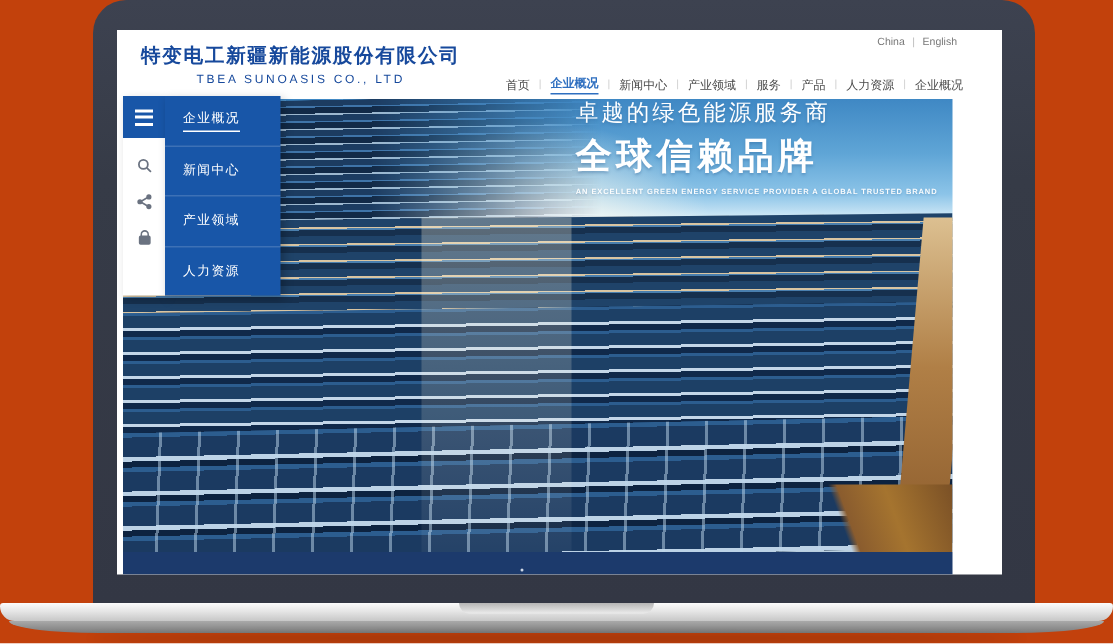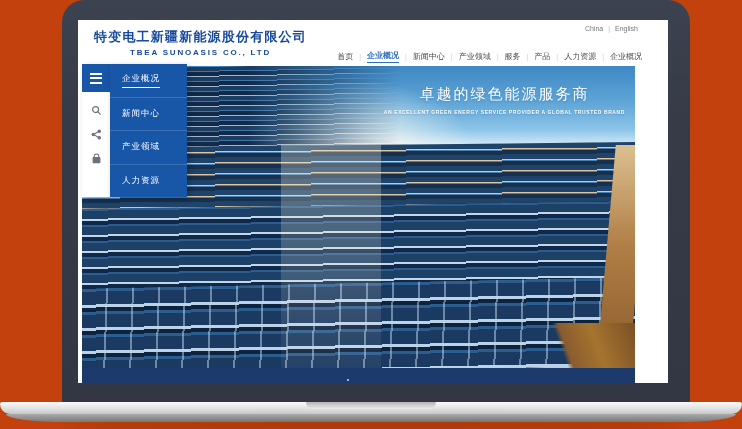--- a/index.html
+++ b/index.html
@@ -24,21 +24,21 @@
   .base-shadow { position:absolute; left:60px; top:423px; width:622px; height:5px;
                  background:rgba(0,0,0,0.20); filter:blur(3px); border-radius:50%; }
 
   
   .lang { position:absolute; top:5px; right:30px; display:flex; gap:5px;
           font-size:7px; color:#777; align-items:center; }
   .lang .sep { color:#bbb; }
   .lang span { cursor:pointer; }
   .logo { position:absolute; left:16px; top:8px; color:#17499c; text-align:center; }
   .logo-zh { font-size:13px; font-weight:bold; letter-spacing:1.2px; }
-  .logo-en { font-size:8px; font-weight:bold; letter-spacing:1.8px; margin-top:2px; }
+  .logo-en { font-size:8px; font-weight:normal; letter-spacing:1.8px; margin-top:2px; }
   .top-nav { position:absolute; top:30px; right:26px; display:flex; align-items:center;
              gap:6px; font-size:8px; color:#4a4a4a; }
   .nav-sep { color:#cfcfcf; font-size:7px; }
   .nav-item { cursor:pointer; padding-bottom:1px; white-space:nowrap; }
   .nav-item.active { color:#2e6fc0; font-weight:bold; border-bottom:1px solid #2e6fc0; }
 
   
   .hero { position:absolute; left:4px; top:46px; width:553px; height:302px; overflow:hidden;
           background:linear-gradient(180deg,#3f88c4 0%,#5fa5d6 12%,#8cc4e8 21%,
                      #cfe8f6 26%,#eef6fb 29%,#d9e6ef 31%,#c7d8e6 33%,#b9cede 35%); }
@@ -67,21 +67,21 @@
         transform:skewY(-1.2deg); }
   .glare { position:absolute; left:36%; top:26%; width:18%; height:74%;
            background:linear-gradient(180deg,rgba(255,246,222,0.55),rgba(255,255,255,0.08));
            opacity:0.55; }
   .dirt-path { position:absolute; right:-4px; top:26%; width:6%; height:74%;
                background:linear-gradient(180deg,#dcc091 0%,#b07f46 45%,#8a5a2b 100%);
                transform:skewX(-5deg); }
   .dirt-corner { position:absolute; right:0; bottom:0; width:23%; height:15%;
                  background:linear-gradient(70deg,rgba(122,80,38,0) 42%,#8a5c2e 46%,
                             #a5742f 68%,#7a5026 100%); }
-  .hero-text { position:absolute; right:10px; top:19px; text-align:center; color:#fff;
+  .hero-text { position:absolute; right:10px; top:0; text-align:left; color:#fff;
                text-shadow:0 1px 2px rgba(40,90,140,0.35); }
   .hero-tagline { font-size:15px; letter-spacing:2px; font-weight:500; }
   .hero-title { font-size:24px; font-weight:bold; letter-spacing:3px; margin-top:3px; }
   .hero-sub { font-size:5px; letter-spacing:0.6px; margin-top:5px; opacity:0.95;
               font-weight:bold; }
 
   
   .rail { position:absolute; left:4px; top:44px; width:28px; height:133px; background:#fff;
           box-shadow:2px 2px 6px rgba(0,0,0,0.20); }
   .rail-menu-btn { width:28px; height:28px; background:#1856a8; display:flex;
@@ -150,20 +150,21 @@
       <div class="sun"></div>
       <div class="panels-far-left"></div>
       <div class="panels-mid"></div>
       <div class="panels-low"></div>
       <div class="panels-front"></div>
       <div class="glare"></div>
       <div class="dirt-path"></div>
       <div class="dirt-corner"></div>
       <div class="hero-text">
         <div class="hero-tagline">卓越的绿色能源服务商</div>
+        <div class="hero-title">全球信赖品牌</div>
         <div class="hero-sub">AN EXCELLENT GREEN ENERGY SERVICE PROVIDER A GLOBAL TRUSTED BRAND</div>
       </div>
     </div>
 
     <div class="rail">
       <div class="rail-menu-btn">
         <i></i>
           <i></i>
           <i></i>
       </div>

